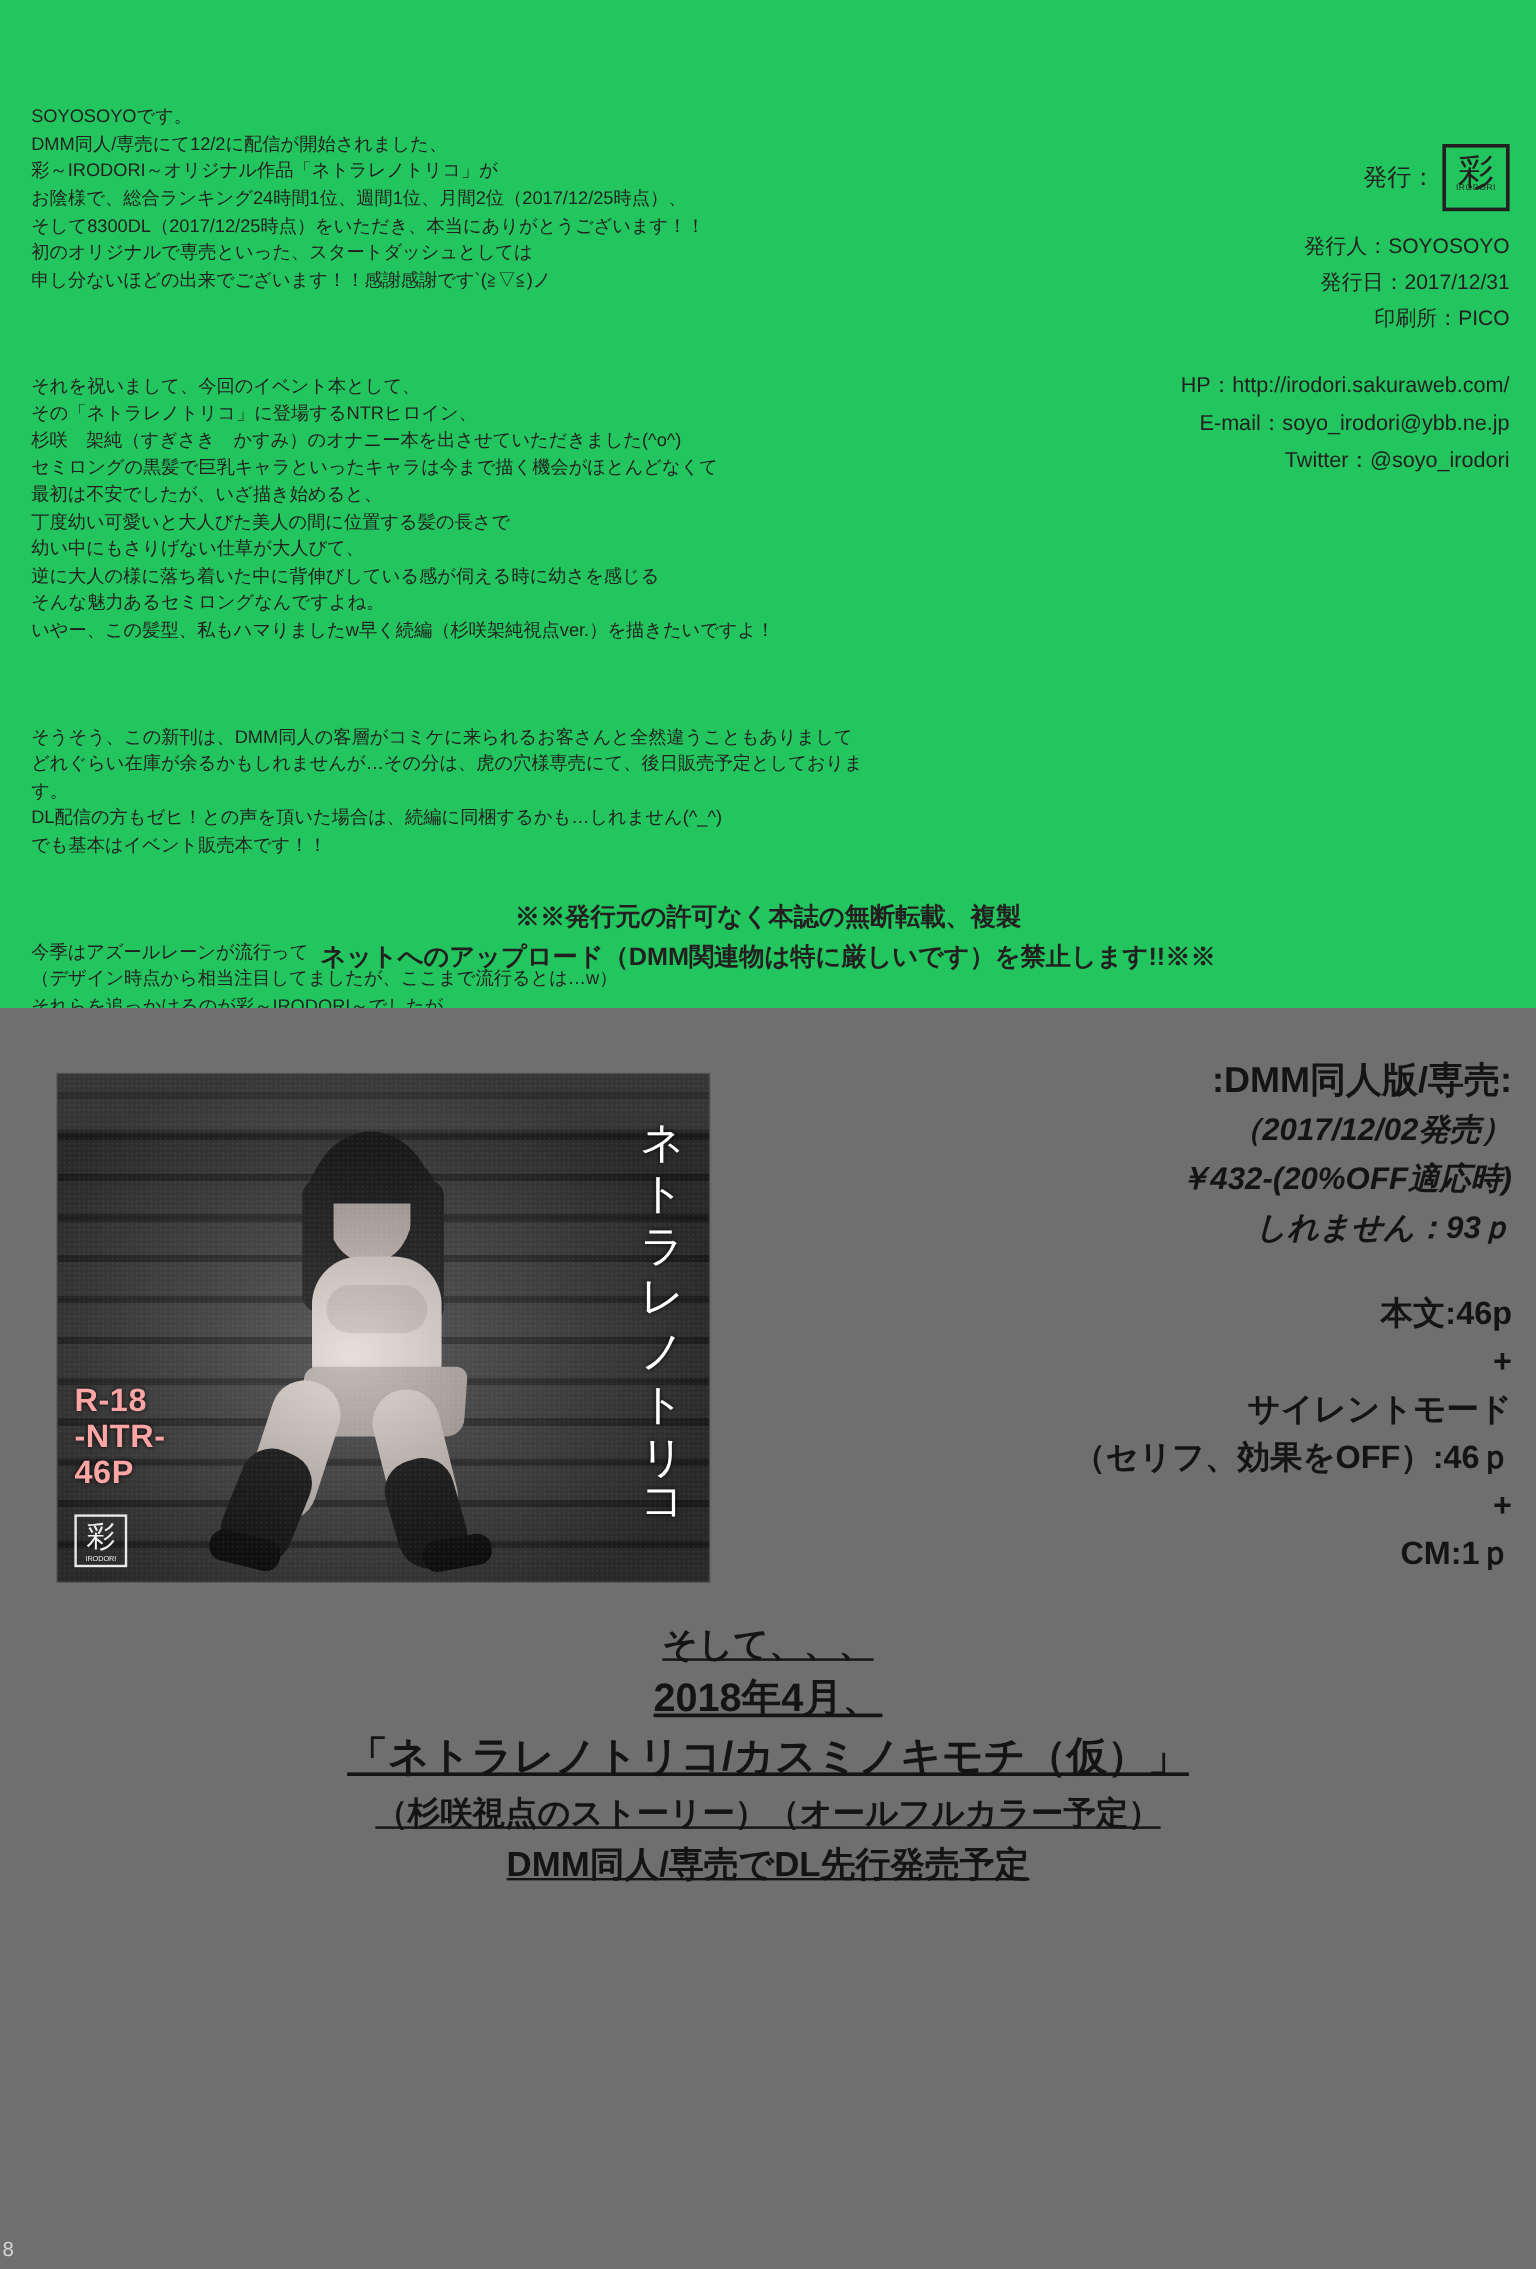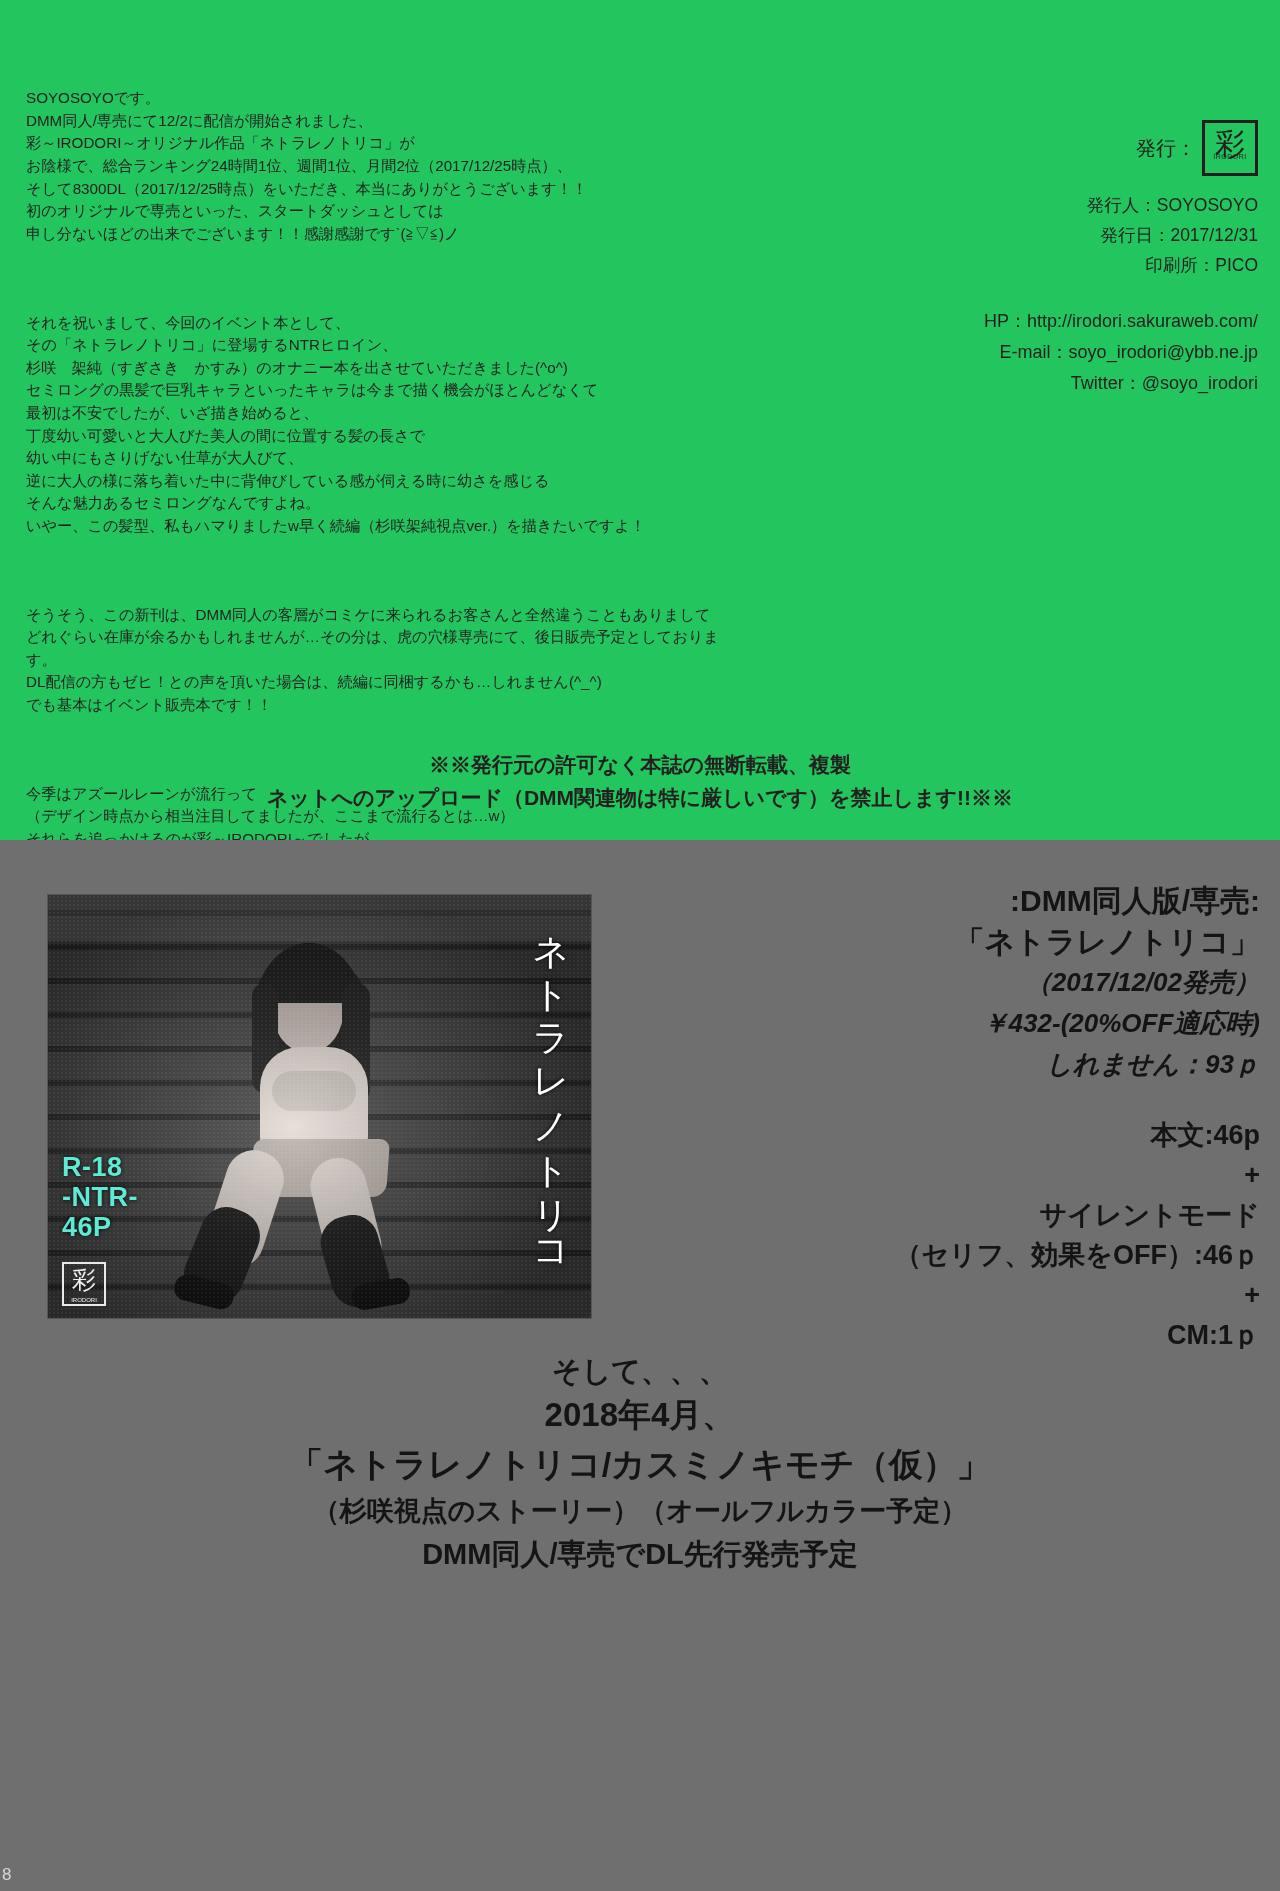--- a/index.html
+++ b/index.html
@@ -219,21 +219,21 @@
     writing-mode: vertical-rl;
     text-orientation: upright;
     letter-spacing: 3px;
     text-shadow: 0 0 4px rgba(0,0,0,.8);
     font-family: "DejaVu Sans", sans-serif;
   }
   .cover-badge {
     position: absolute;
     left: 14px;
     bottom: 76px;
-    color: #5eead4;
+    color: #fca5a5;
     font-size: 27px;
     line-height: 30px;
     font-weight: bold;
     letter-spacing: 0.5px;
     text-shadow: 0 0 4px rgba(0,0,0,.9);
   }
   .cover-logo {
     position: absolute;
     left: 14px;
     bottom: 12px;
@@ -278,20 +278,21 @@
   }
 
   
   .announce {
     position: absolute;
     left: 0;
     top: 510px;
     width: 1280px;
     text-align: center;
     font-weight: bold;
+    text-decoration: underline;
   }
   .announce .l1 { font-size: 29px; line-height: 42px; }
   .announce .l2 { font-size: 33px; line-height: 46px; }
   .announce .l3 { font-size: 34px; line-height: 52px; }
   .announce .l4 { font-size: 27px; line-height: 42px; }
   .announce .l5 { font-size: 29px; line-height: 44px; text-align: center; }
 
   .page-num {
     position: absolute;
     left: 2px;
@@ -396,21 +397,20 @@
     </div>
 
     <div class="cover-logo">
       <span class="glyph">彩</span>
       <span class="rom">IRODORI</span>
     </div>
   </div>
 
   <div class="info-col">
     <div class="t1">:DMM同人版/専売:</div>
-    <div class="t1">「ネトラレノトリコ」</div>
     <div class="small">（2017/12/02発売）</div>
     <div class="small">￥432-(20%OFF適応時)</div>
     <div class="small">しれません：93ｐ</div>
 
     <div class="info-block2">
       <div>本文:46p</div>
       <div>+</div>
       <div>サイレントモード</div>
       <div>（セリフ、効果をOFF）:46ｐ</div>
       <div>+</div>

